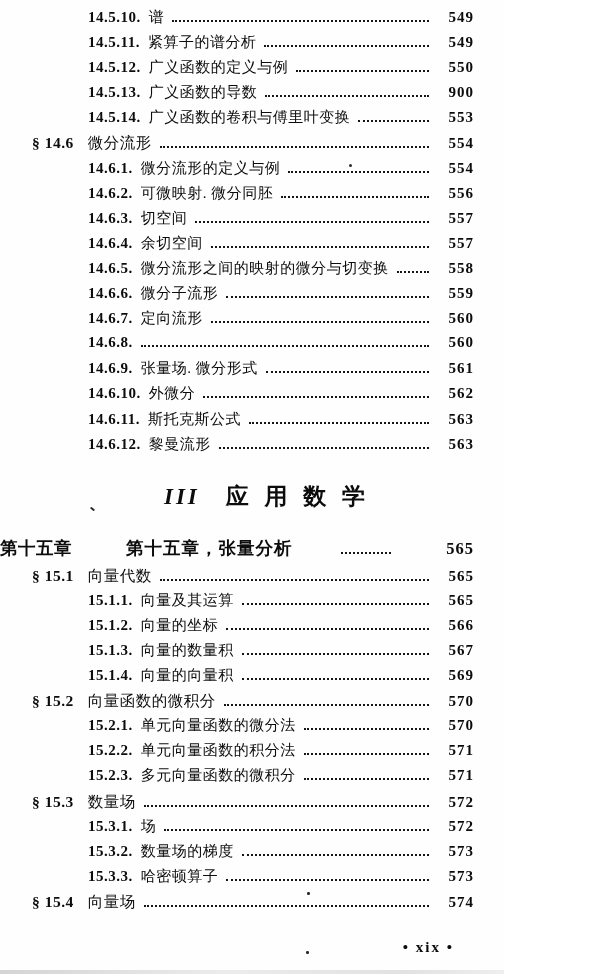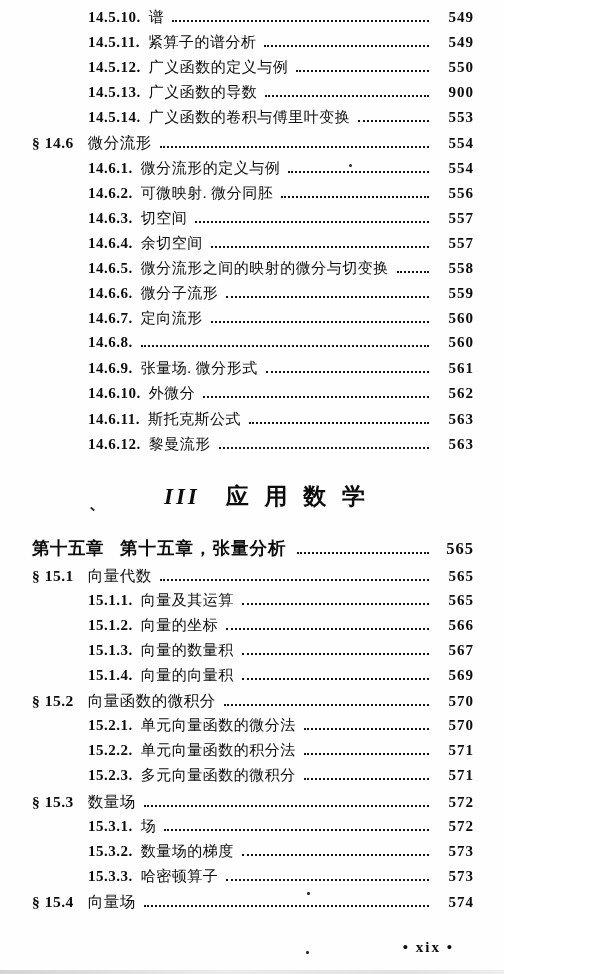--- a/index.html
+++ b/index.html
@@ -21,25 +21,25 @@
   }
   .toc-row {
     display: flex;
     align-items: baseline;
     height: 25.1px;
     white-space: nowrap;
   }
   .toc-row.lvl2 { padding-left: 88px; font-size: 15px; }
   .toc-row.lvl1 { padding-left: 32px; font-size: 15.5px; }
   .toc-row.lvl0 {
-    padding-left: 32px;
     font-size: 17.5px;
     font-weight: 700;
     height: 30px;
     margin-top: 22px;
+    gap: 38px;
   }
   .num { font-weight: 600; letter-spacing: 0.5px; }
   .lvl1 .num { font-weight: 700; }
   .title { margin-left: 8px; letter-spacing: 0.5px; }
   .lvl1 .title { margin-left: 14px; }
   .lvl0 .title { margin-left: 16px; letter-spacing: 1px; }
   .leader {
     flex: 1 1 auto;
     height: 0;
     min-width: 12px;

